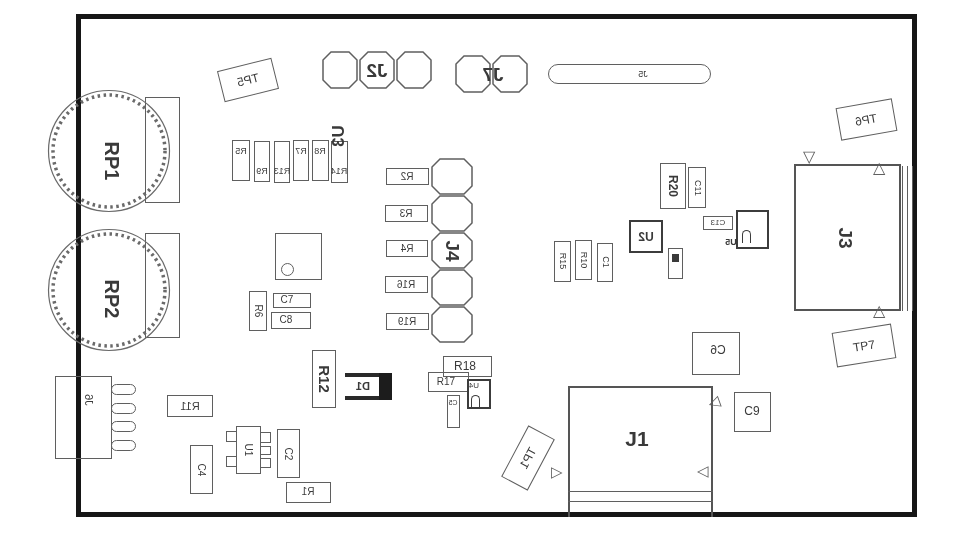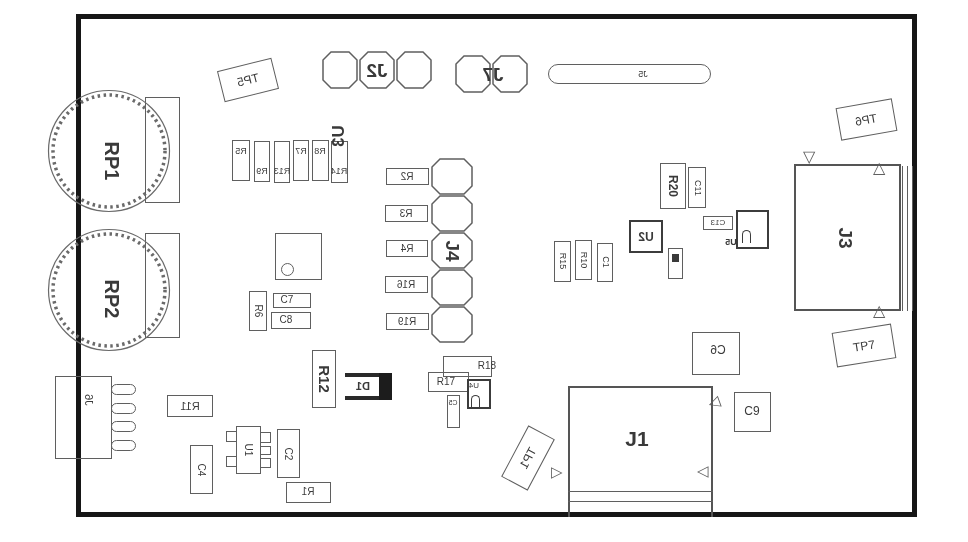--- a/index.html
+++ b/index.html
@@ -101,21 +101,21 @@
   <div class="cmp" style="left:275px;top:233px;width:47px;height:47px;"></div>
   <div class="cmp" style="left:281px;top:263px;width:13px;height:13px;border-radius:50%;"></div>
   <div class="cmp" style="left:249px;top:291px;width:18px;height:40px;"></div>
   <div class="pl" style="left:258px;top:311px;transform:translate(-50%,-50%) rotate(90deg);font-size:10px;">R6</div>
   <div class="cmp" style="left:273px;top:293px;width:38px;height:15px;"></div>
   <div class="pl" style="left:287px;top:300px;transform:translate(-50%,-50%);font-size:10px;">C7</div>
   <div class="cmp" style="left:271px;top:312px;width:40px;height:17px;"></div>
   <div class="pl" style="left:286px;top:320px;transform:translate(-50%,-50%);font-size:10px;">C8</div>
 
   <div class="cmp" style="left:443px;top:356px;width:49px;height:21px;"></div>
-  <div class="pl" style="left:487px;top:366px;transform:translate(-50%,-50%);font-size:10px;">R18</div>
+  <div class="pl" style="left:465px;top:366px;transform:translate(-50%,-50%);font-size:12px;">R18</div>
   <div class="cmp" style="left:428px;top:372px;width:41px;height:20px;"></div>
   <div class="pl" style="left:446px;top:382px;transform:translate(-50%,-50%);font-size:10px;">R17</div>
   <div class="cmp" style="left:447px;top:395px;width:13px;height:33px;"></div>
   <div class="pl" style="left:453px;top:402px;transform:translate(-50%,-50%) scaleX(-1);font-size:7px;">C5</div>
   <div class="cmp thk" style="left:467px;top:379px;width:24px;height:30px;"></div>
   <div style="position:absolute;left:471px;top:395px;width:9px;height:12px;border:1.5px solid #3c3c3c;border-bottom:none;border-radius:5px 5px 0 0;box-sizing:border-box;"></div>
   <div class="pl" style="left:474px;top:386px;transform:translate(-50%,-50%) scaleX(-1);font-size:8px;">U4</div>
 
   <div style="position:absolute;left:345px;top:373px;width:47px;height:27px;border-top:4px solid #2a2a2a;border-bottom:4px solid #2a2a2a;box-sizing:border-box;"></div>
   <div style="position:absolute;left:379px;top:373px;width:13px;height:27px;background:#1c1c1c;"></div>

